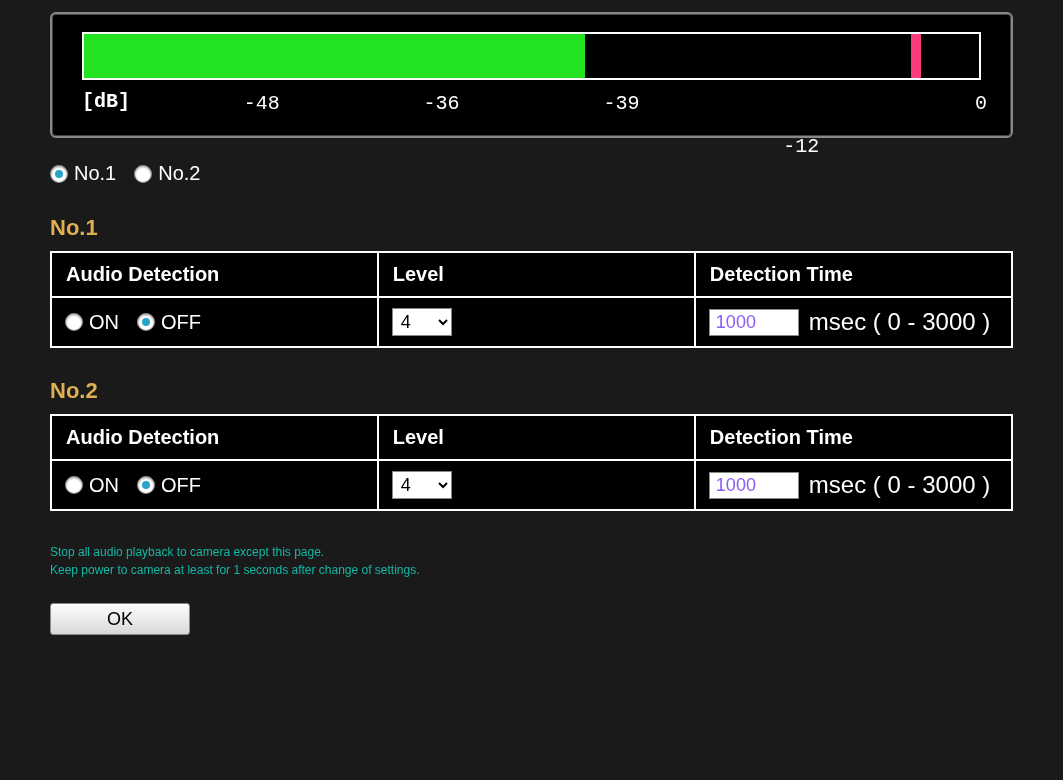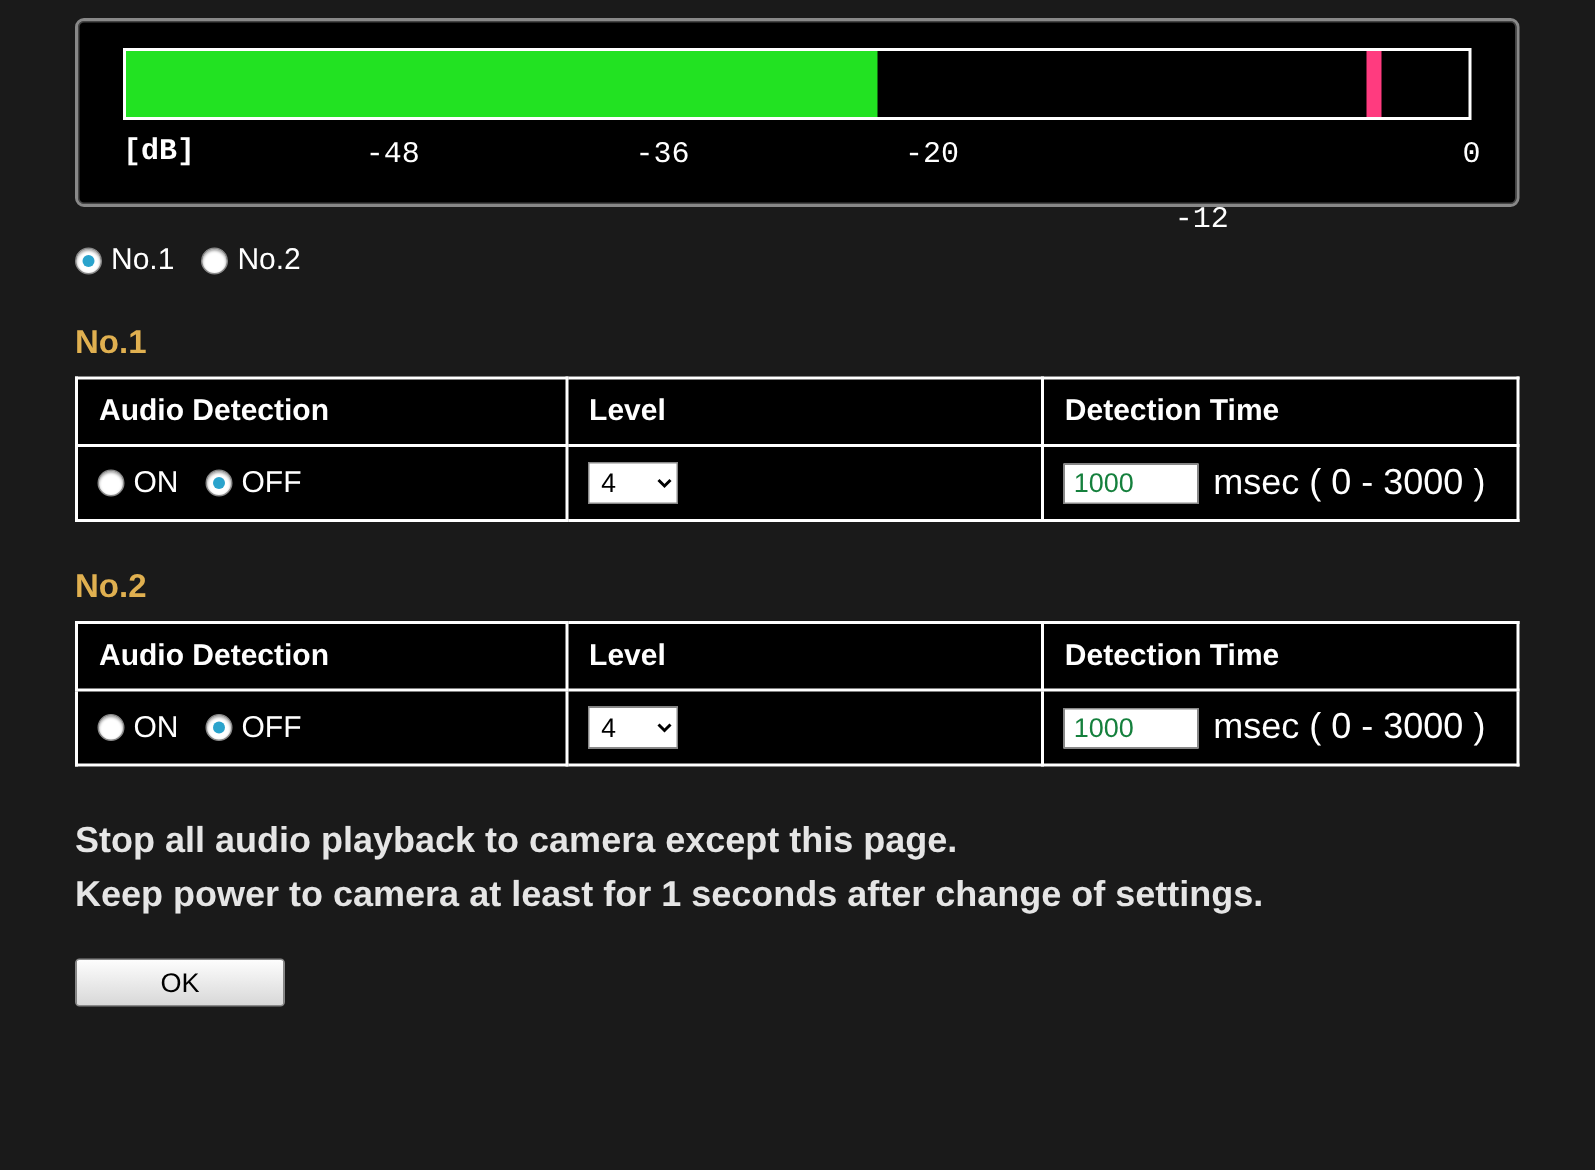--- a/index.html
+++ b/index.html
@@ -136,32 +136,31 @@
     width: 60px;
     background: #fff;
     color: #000;
     border: 1px solid #888;
   }
   input.time {
     font-size: 18px;
     padding: 2px 6px;
     width: 90px;
     background: #fff;
-    color: #15803d;
+    color: #8b5cf6;
     border: 1px solid #888;
   }
   .time-cell { display: flex; align-items: center; gap: 10px; }
   .hint-text { font-size: 24px; }
 
   .note {
     margin-top: 32px;
-    color: #e5e5e5;
-    font-size: 24px;
+    color: #14b8a6;
+    font-size: 12px;
     line-height: 1.5;
-    font-weight: bold;
   }
   .button-row {
     margin-top: 24px;
     display: flex;
     gap: 22px;
   }
   button.ui-btn {
     width: 140px;
     height: 32px;
     font-size: 18px;
@@ -179,21 +178,21 @@
 
   <div class="meter-box">
     <div class="meter-bar-track">
       <div class="meter-bar-fill" id="meter-fill" style="width: 56%;"></div>
       <div class="meter-bar-marker" id="meter-marker" style="left: calc(93% - 5px);"></div>
     </div>
     <div class="meter-scale">
       <span class="db-label">[dB]</span>
       <span class="meter-tick" id="tick0" style="left: 20%;">-48</span>
       <span class="meter-tick" id="tick1" style="left: 40%;">-36</span>
-      <span class="meter-tick" id="tick2" style="left: 60%;">-20</span>
+      <span class="meter-tick" id="tick2" style="left: 60%;">-39</span>
       <span class="meter-tick" id="tick3" style="left: 80%; margin-top: 43px;">-12</span>
       <span class="meter-tick" id="tick4" style="left: 100%;">0</span>
     </div>
   </div>
 
   <div class="radio-row">
     <label class="radio-item selected" id="sel-opt-0">
       <span class="radio-outer">
           <span class="radio-inner"></span>
         </span>

